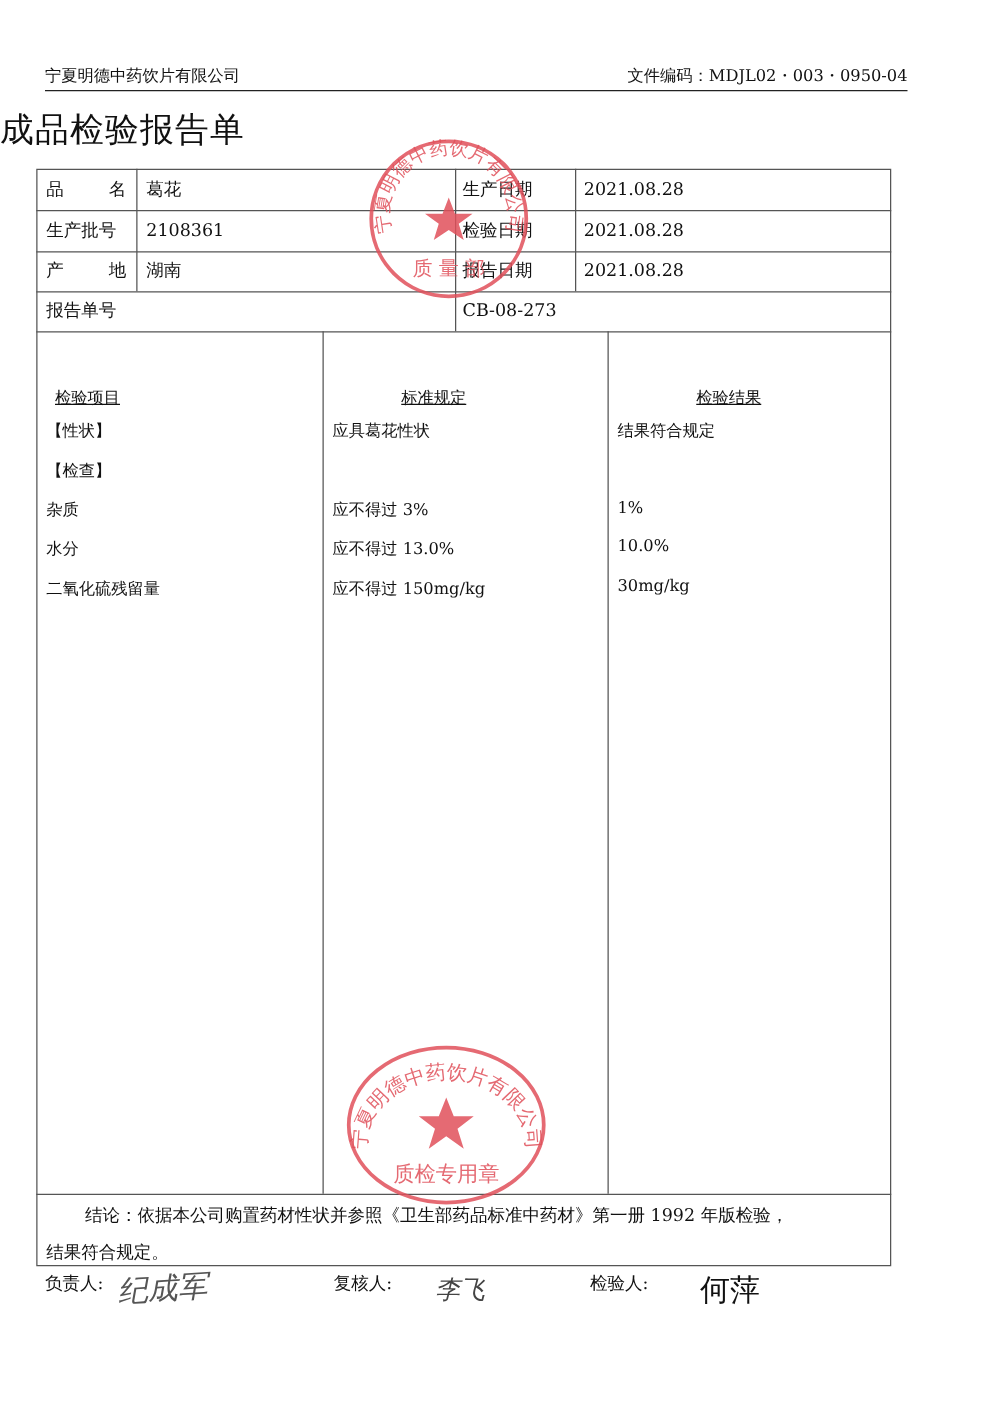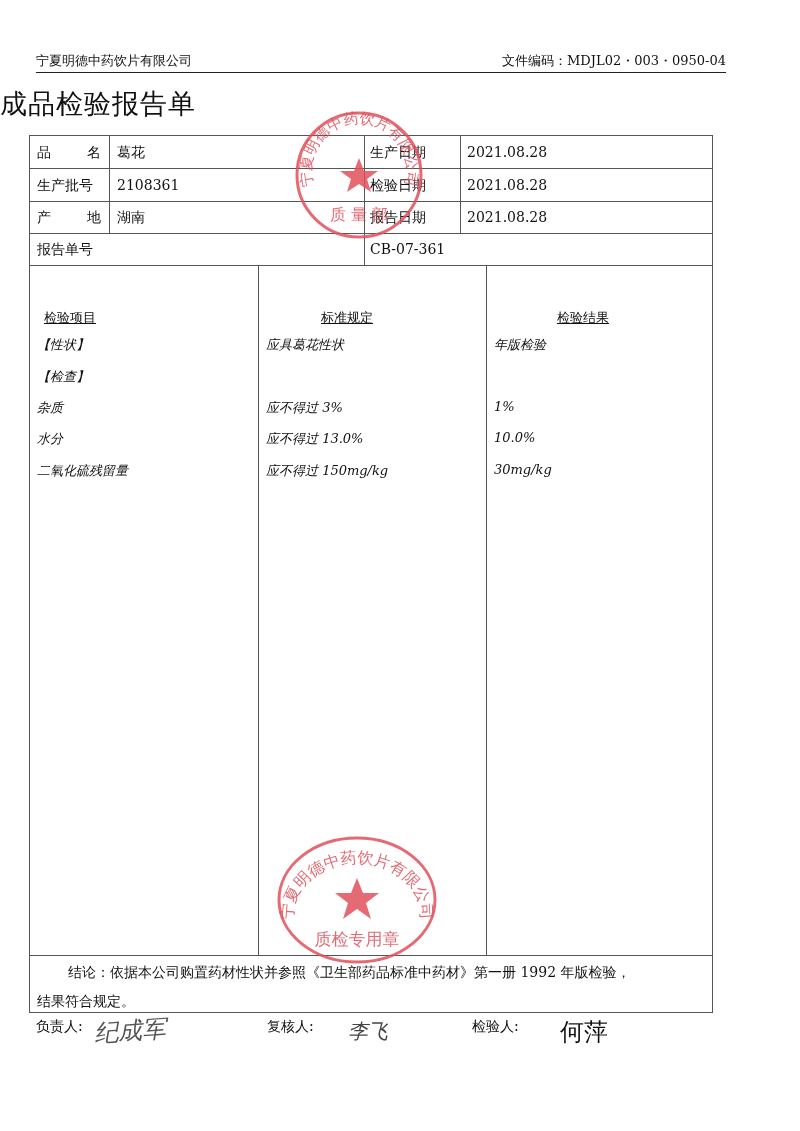--- a/index.html
+++ b/index.html
@@ -9,21 +9,21 @@
   .hdr-right { position:absolute; right:74px; top:52px; font-size:13px; }
   .hdr-rule { position:absolute; left:36px; width:690px; top:72px; height:0; border-top:1px solid #222; }
   .title { position:absolute; left:0; width:100%; top:86px; text-align:left; font-size:27px;
            letter-spacing:1px; font-family:"DejaVu Sans","Liberation Sans",sans-serif; }
   .frame { position:absolute; left:29px; top:135px; width:684px; height:878px; border:1px solid #555; box-sizing:border-box; }
   .hline { position:absolute; height:0; border-top:1px solid #555; }
   .vline { position:absolute; width:0; border-left:1px solid #555; }
   .cell { position:absolute; font-size:14px; line-height:16px; white-space:nowrap; }
   .lbl-spread { display:flex; justify-content:space-between; width:64px; }
   .colhead { position:absolute; font-size:13px; text-decoration:underline;margin-top:36px; }
-  .item { position:absolute; font-size:13px; white-space:nowrap;font-style:italic; }
+  .item { position:absolute; font-size:13px; white-space:nowrap; }
   .concl { position:absolute; font-size:14px; white-space:nowrap; }
   .sign { position:absolute; font-size:14px; top:1018px; }
   .sig { position:absolute; font-family:"DejaVu Serif",serif; font-style:italic; }
   .stamp { position:absolute; pointer-events:none; }
 </style>
 </head>
 <body>
 
 <div class="hdr-left">宁夏明德中药饮片有限公司</div>
 <div class="hdr-right">文件编码：MDJL02・003・0950-04</div>
@@ -56,36 +56,36 @@
 <div class="cell" style="left:37px;top:177px">生产批号</div>
 <div class="cell" style="left:117px;top:177px">2108361</div>
 <div class="cell" style="left:37px;top:209px">
   <div class="lbl-spread">
       <span>产</span>
       <span>地</span>
     </div>
 </div>
 <div class="cell" style="left:117px;top:209px">湖南</div>
 <div class="cell" style="left:37px;top:241px">报告单号</div>
-<div class="cell" style="left:370px;top:241px">CB-07-361</div>
+<div class="cell" style="left:370px;top:241px">CB-08-273</div>
 
 <div class="cell" style="left:370px;top:144px">生产日期</div>
 <div class="cell" style="left:467px;top:144px">2021.08.28</div>
 <div class="cell" style="left:370px;top:177px">检验日期</div>
 <div class="cell" style="left:467px;top:177px">2021.08.28</div>
 <div class="cell" style="left:370px;top:209px">报告日期</div>
 <div class="cell" style="left:467px;top:209px">2021.08.28</div>
 
 <div class="colhead" style="left:44px;top:273px">检验项目</div>
 <div class="colhead" style="left:321px;top:273px">标准规定</div>
 <div class="colhead" style="left:557px;top:273px">检验结果</div>
 
 <div class="item" style="left:37px;top:336px">【性状】</div>
 <div class="item" style="left:266px;top:336px">应具葛花性状</div>
-<div class="item" style="left:494px;top:336px">年版检验</div>
+<div class="item" style="left:494px;top:336px">结果符合规定</div>
 
 <div class="item" style="left:37px;top:368px">【检查】</div>
 <div class="item" style="left:266px;top:368px"></div>
 <div class="item" style="left:494px;top:368px"></div>
 
 <div class="item" style="left:37px;top:399px">杂质</div>
 <div class="item" style="left:266px;top:399px">应不得过 3%</div>
 <div class="item" style="left:494px;top:399px">1%</div>
 
 <div class="item" style="left:37px;top:430px">水分</div>

